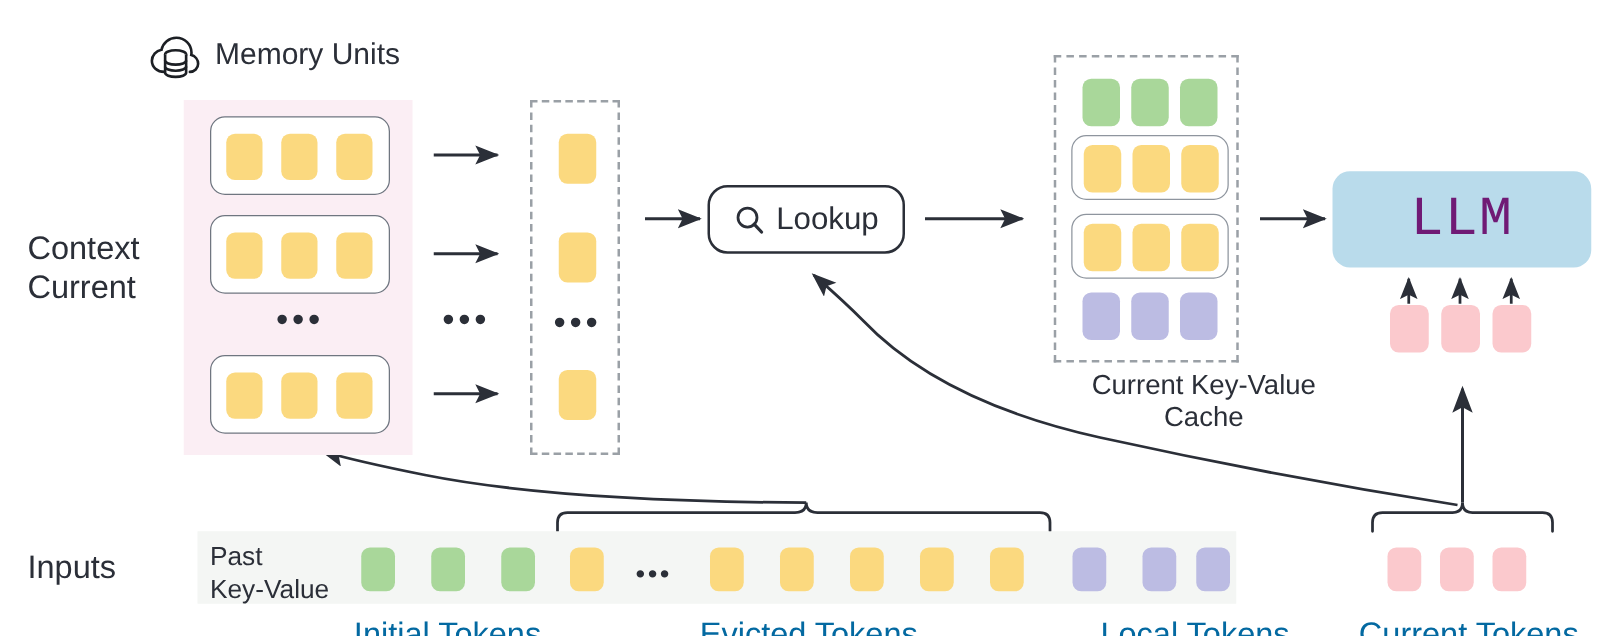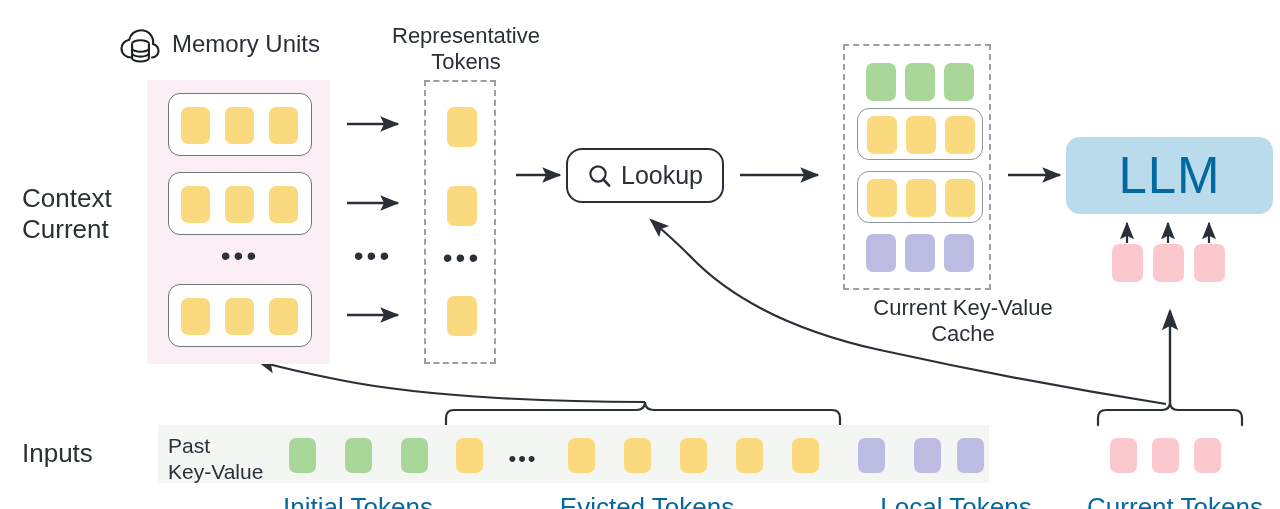--- a/index.html
+++ b/index.html
@@ -33,21 +33,21 @@
 
   
   .lookup{border:2px solid #2b2f38;border-radius:16px;background:#fff;
           display:flex;align-items:center;justify-content:center;gap:8px;
           box-sizing:border-box;}
   .lookup .lbl{font-size:25px;color:#2b2f38;}
 
   
   .llm{background:#b9dbeb;border-radius:14px;display:flex;align-items:center;
        justify-content:center;box-sizing:border-box;}
-  .llm .lbl{font-size:51px;color:#0369a1;letter-spacing:1px;}
+  .llm .lbl{font-size:44px;color:#701a75;letter-spacing:1px;font-family:Liberation Mono, monospace;}
 
   svg.overlay{position:absolute;left:0;top:0;width:1280px;height:509px;
               pointer-events:none;}
 </style>
 </head>
 <body>
 
 <div id="stage">
 
   <svg class="overlay" viewBox="0 0 1280 509">
@@ -100,22 +100,20 @@
                C40.5,30.6 37.6,33.5 33.9,33.5" fill="none" stroke="#1c1f24" stroke-width="2.1" stroke-linecap="round"></path>
       <ellipse cx="22.5" cy="19.5" rx="8.4" ry="3.3" fill="#fff" stroke="#1c1f24" stroke-width="2.1"></ellipse>
       <path d="M14.1,19.5 L14.1,34.2 C14.1,36.0 17.9,37.5 22.5,37.5
                C27.1,37.5 30.9,36.0 30.9,34.2 L30.9,19.5" fill="#fff" stroke="#1c1f24" stroke-width="2.1" stroke-linejoin="round"></path>
       <path d="M14.1,24.4 C14.1,26.2 17.9,27.7 22.5,27.7 C27.1,27.7 30.9,26.2 30.9,24.4" fill="none" stroke="#1c1f24" stroke-width="2.1"></path>
       <path d="M14.1,29.3 C14.1,31.1 17.9,32.6 22.5,32.6 C27.1,32.6 30.9,31.1 30.9,29.3" fill="none" stroke="#1c1f24" stroke-width="2.1"></path>
     </svg>
   </div>
   <div class="abs txt" style="left:172px;top:10px;font-size:24px;">Memory Units</div>
 
-  <div class="abs txt cap2" style="left:376px;top:3px;width:180px;">Representative
-Tokens</div>
 
   <div class="abs txt side-label" style="left:22px;top:163px;width:130px;">Context
 Current</div>
 
   <div class="abs pink-panel" style="left:147px;top:60px;width:183px;height:284px;"></div>
 
   <div class="abs unit-box" style="left:168px;top:73px;width:144px;height:63px;">
     <div class="abs tok y" style="left:12px;top:13px;width:29px;height:37px;"></div>
     <div class="abs tok y" style="left:56px;top:13px;width:29px;height:37px;"></div>
     <div class="abs tok y" style="left:100px;top:13px;width:29px;height:37px;"></div>

